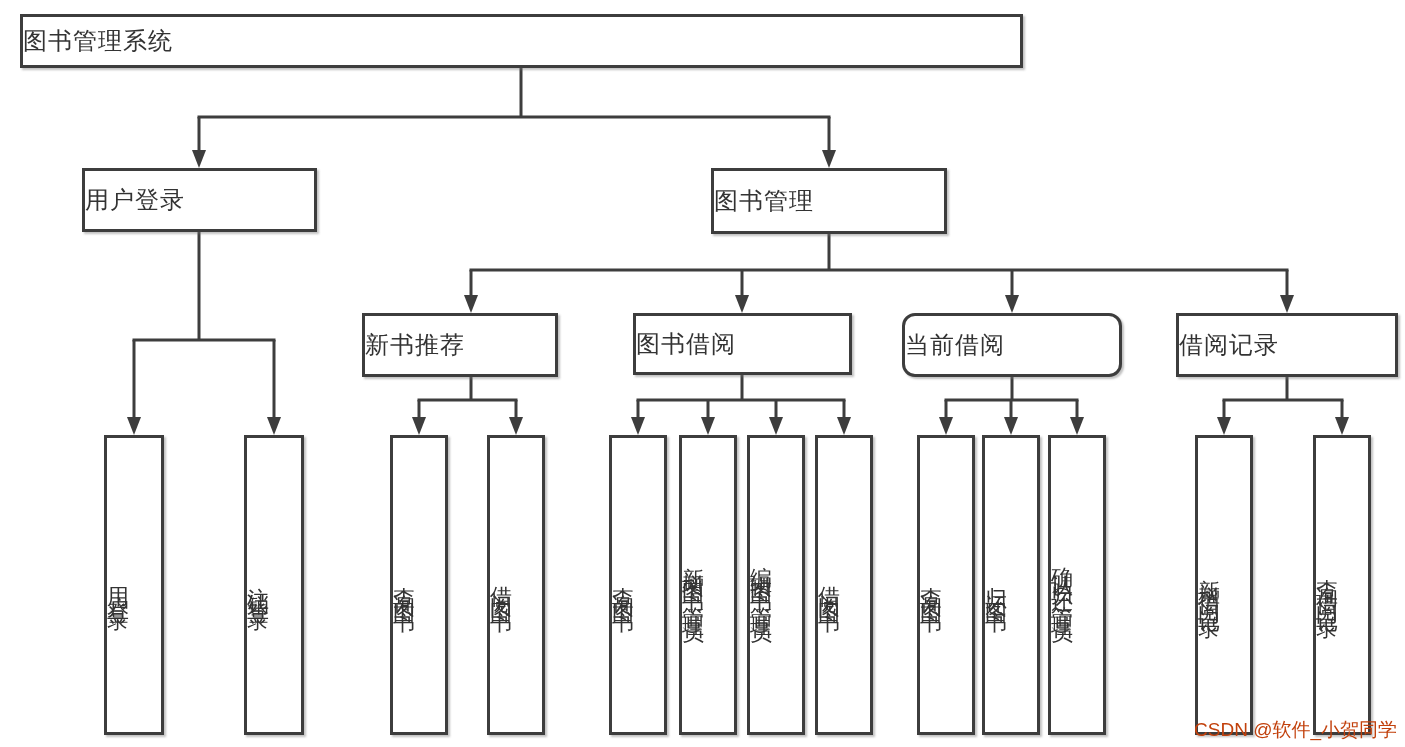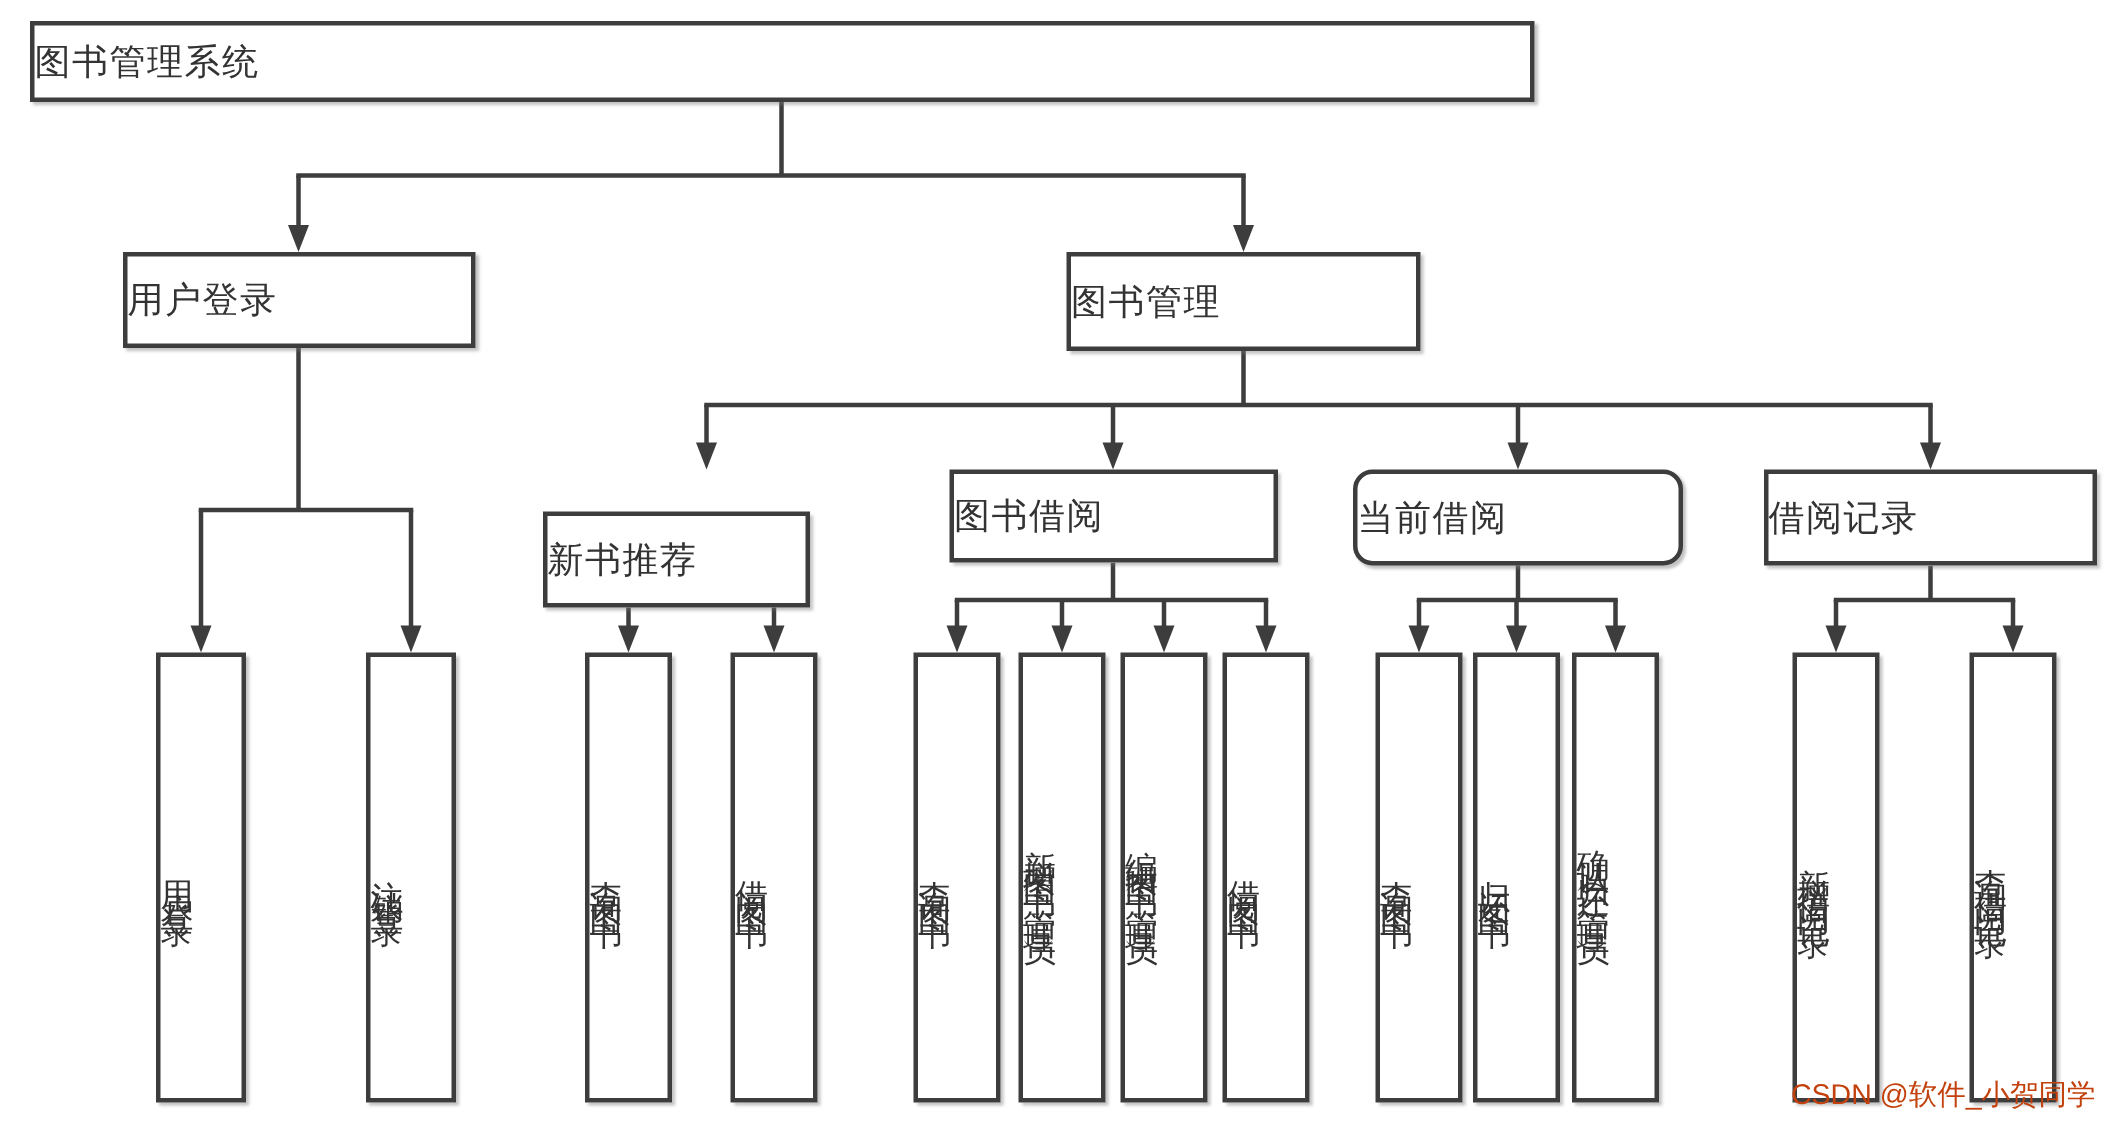--- a/index.html
+++ b/index.html
@@ -131,21 +131,21 @@
     <span class="hlabel">图书管理系统</span>
   </div>
 
   <div class="node" style="left:82px; top:168px; width:235px; height:64px;">
     <span class="hlabel">用户登录</span>
   </div>
   <div class="node" style="left:711px; top:168px; width:236px; height:66px;">
     <span class="hlabel">图书管理</span>
   </div>
 
-  <div class="node" style="left:362px; top:313px; width:178px; height:64px;margin-top:28px;">
+  <div class="node" style="left:362px; top:313px; width:196px; height:64px;">
     <span class="hlabel">新书推荐</span>
   </div>
   <div class="node" style="left:633px; top:313px; width:219px; height:62px;">
     <span class="hlabel">图书借阅</span>
   </div>
   <div class="node" style="left:902px; top:313px; width:220px; height:64px;border-radius:13px;">
     <span class="hlabel">当前借阅</span>
   </div>
   <div class="node" style="left:1176px; top:313px; width:222px; height:64px;">
     <span class="hlabel">借阅记录</span>

